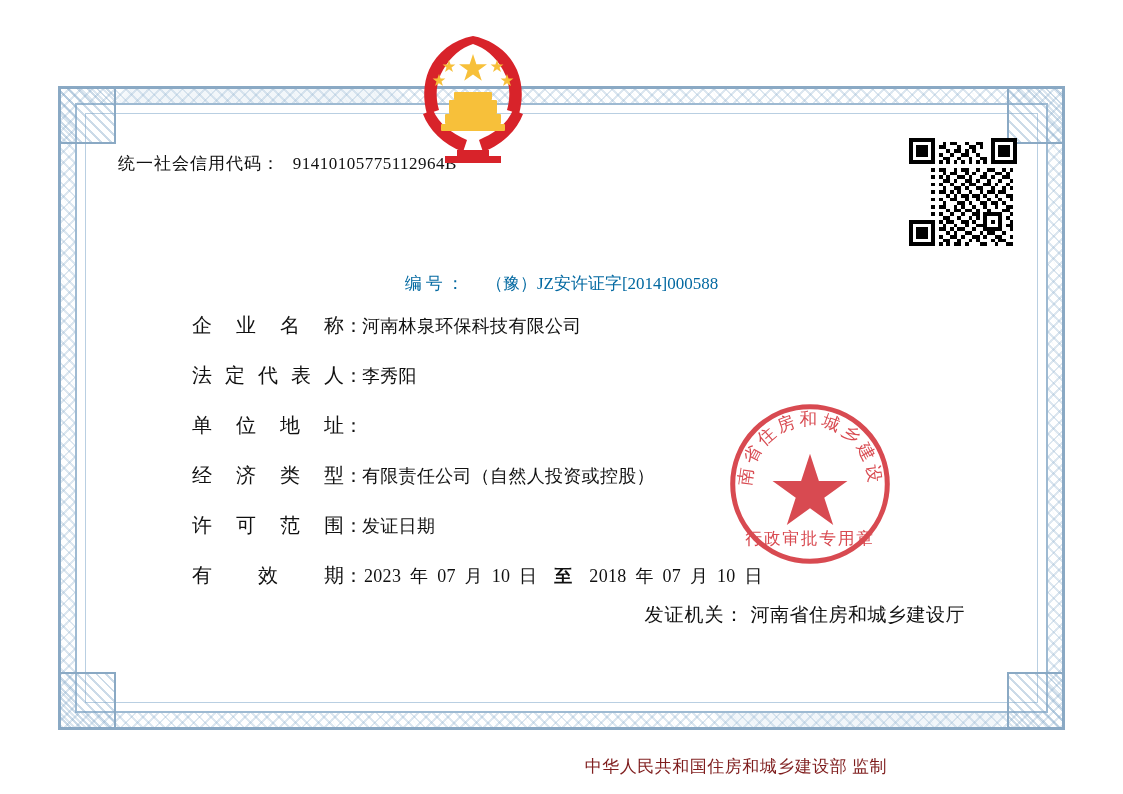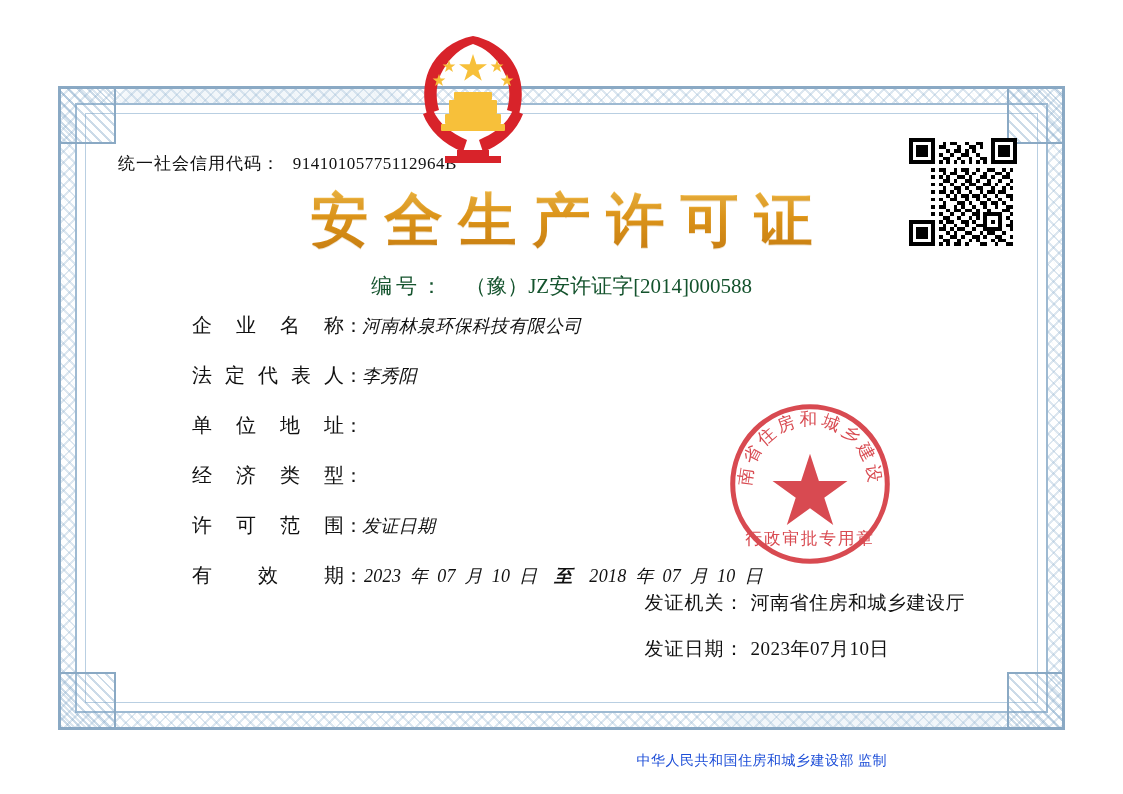--- a/index.html
+++ b/index.html
@@ -155,22 +155,22 @@
     color: transparent;
     text-shadow: 0 1px 0 rgba(180,120,20,0.20);
   }
 
   .serial {
     position: absolute;
     left: 0;
     right: 0;
     top: 152px;
     text-align: center;
-    font-size: 21px;
-    color: #14532d;
+    font-size: 17px;
+    color: #0369a1;
   }
   .serial .serial-label { letter-spacing: 4px; margin-right: 14px; }
 
   .fields {
     position: absolute;
     left: 96px;
     top: 192px;
     width: 800px;
   }
   .field-row {
@@ -192,61 +192,60 @@
   .colon {
     flex: 0 0 auto;
     width: 18px;
     text-align: left;
     font-size: 19px;
   }
   .field-value {
     font-size: 18px;
     color: #111;
     letter-spacing: 0.3px;
-    font-style: italic;
   }
 
   .validity .seg { margin: 0 2px; }
   .validity .zhi { margin: 0 10px; font-weight: bold; }
 
   .issuer-block {
     position: absolute;
     right: 62px;
     top: 470px;
     text-align: left;
     font-size: 19px;
     color: #111;
   }
   .issuer-row {
     display: flex;
     align-items: baseline;
     margin-bottom: 20px;
     white-space: nowrap;
   }
-  .issuer-label { letter-spacing: 1px; margin-right: 6px; }
+  .issuer-label { letter-spacing: 1px; margin-right: 6px; margin-top: 12px; }
   .issuer-value { letter-spacing: 0.5px; }
 
   
   .seal {
     position: absolute;
     left: 726px;
     top: 400px;
     width: 168px;
     height: 168px;
     z-index: 8;
     opacity: 0.82;
     pointer-events: none;
   }
 
   .footer-note {
     position: absolute;
     right: 58px;
-    bottom: 24px;
-    font-size: 14px;
-    color: #1d4ed8;
+    bottom: 16px;
+    font-size: 17px;
+    color: #7f1d1d;
     letter-spacing: 0.5px;
   }
 </style>
 </head>
 <body>
 
 <div class="certificate">
 
   <div class="frame-outer">
     <div class="guilloche"></div>
@@ -491,21 +490,20 @@
             <rect x="10" y="28" width="1" height="1"></rect>
           <rect x="12" y="28" width="2" height="1"></rect>
             <rect x="15" y="28" width="1" height="1"></rect>
           <rect x="19" y="28" width="2" height="1"></rect>
             <rect x="23" y="28" width="1" height="1"></rect>
           <rect x="26" y="28" width="2" height="1"></rect>
         </g>
       </svg>
     </div>
 
-    <div class="title">安全生产许可证</div>
 
     <div class="serial">
       <span class="serial-label">编号：</span>
       <span class="serial-value">（豫）JZ安许证字[2014]000588</span>
     </div>
 
     <div class="fields">
 
       <div class="field-row">
         <div class="field-label">
@@ -541,20 +539,21 @@
       </div>
 
       <div class="field-row">
         <div class="field-label">
           <span>经</span>
             <span>济</span>
             <span>类</span>
             <span>型</span>
         </div>
         <div class="colon">：</div>
+        <div class="field-value">有限责任公司（自然人投资或控股）</div>
       </div>
 
       <div class="field-row">
         <div class="field-label">
           <span>许</span>
             <span>可</span>
             <span>范</span>
             <span>围</span>
         </div>
         <div class="colon">：</div>
@@ -585,31 +584,20 @@
         </div>
       </div>
 
     </div>
 
     <div class="issuer-block">
       <div class="issuer-row">
         <span class="issuer-label">发证机关：</span>
         <span class="issuer-value">河南省住房和城乡建设厅</span>
       </div>
-      <div class="issuer-row">
-        <span class="issuer-label">发证日期：</span>
-        <span class="issuer-value">2023</span>
-        <span class="gap"></span>
-        <span class="issuer-value">年</span>
-        <span class="issuer-value">07</span>
-        <span class="issuer-value">月</span>
-        <span class="issuer-value">10</span>
-        <span class="gap"></span>
-        <span class="issuer-value">日</span>
-      </div>
     </div>
 
   </div>
 
   <div class="seal">
     <svg viewBox="0 0 200 200" width="168" height="168" xmlns="http://www.w3.org/2000/svg">
       <defs>
         <path id="sealArc" d="M 30,100 A 70,70 0 1 1 170,100"></path>
         <path id="sealArcLower" d="M 36,100 A 64,64 0 0 0 164,100"></path>
       </defs>

